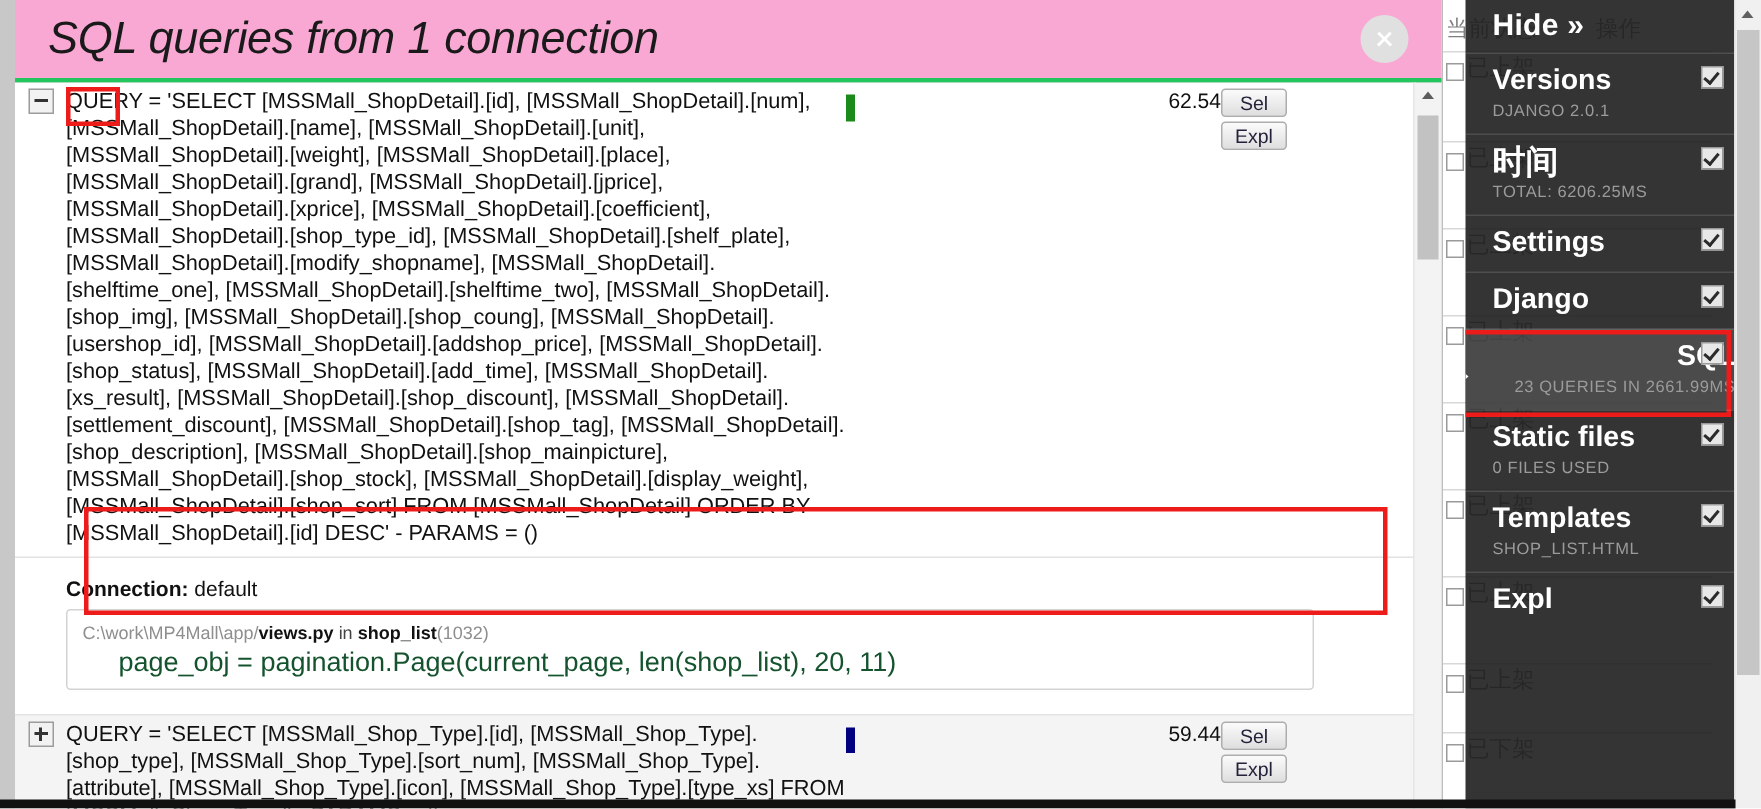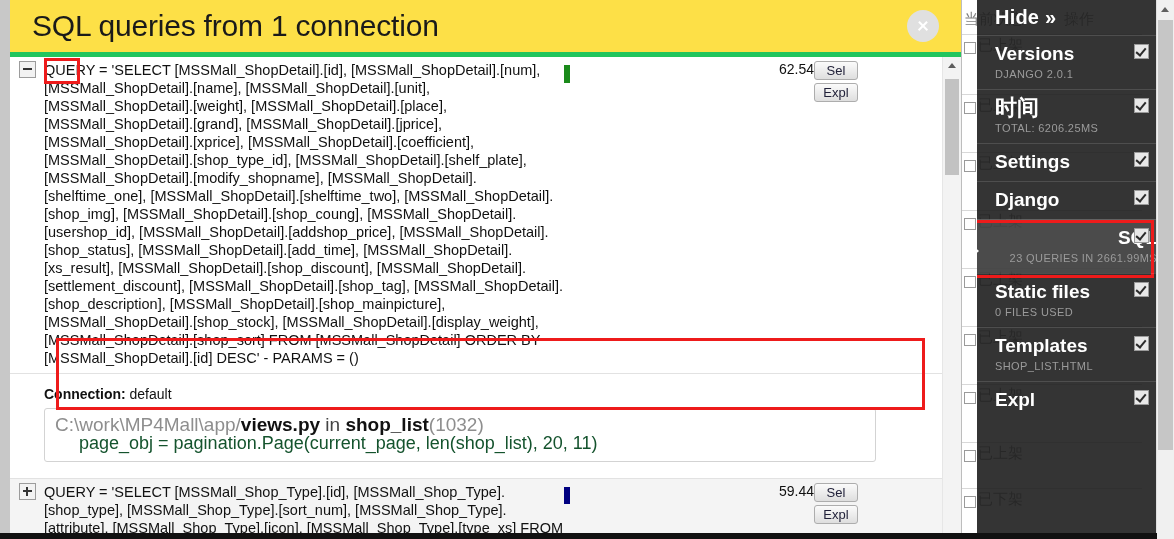--- a/index.html
+++ b/index.html
@@ -194,22 +194,23 @@
     position: absolute;
     left: 10px; top: 0;
     width: 952px; height: 539px;
     background: #ffffff;
     border-right: 1px solid #bdbdbd;
     box-sizing: border-box;
   }
   .sql-header {
     position: relative;
     height: 52px;
-    background: #fde047;
-    border-bottom: 5px solid #22c55e;
+    background: #f9a8d4;
+    border-bottom: 3px solid #22c55e;
+    font-style: italic;
   }
   .sql-header h3 {
     margin: 0;
     padding: 9px 0 0 22px;
     font-size: 30px;
     font-weight: normal;
     color: #1a1a1a;
     letter-spacing: -0.2px;
   }
   .close-btn {
@@ -329,21 +330,21 @@
     margin-bottom: 6px;
   }
   .conn-line b { font-weight: bold; }
   .stack-box {
     border: 1px solid #d3d3d3;
     border-radius: 3px;
     background: #ffffff;
     padding: 6px 10px 8px 10px;
   }
   .stack-path {
-    font-size: 19px;
+    font-size: 12px;
     color: #8e8e8e;
     line-height: 19px;
     white-space: nowrap;
   }
   .stack-path b { color: #111; font-weight: bold; }
   .stack-path .kw { color: #444; font-style: normal; }
   .stack-code {
     font-size: 18px;
     color: #14532d;
     line-height: 19px;

